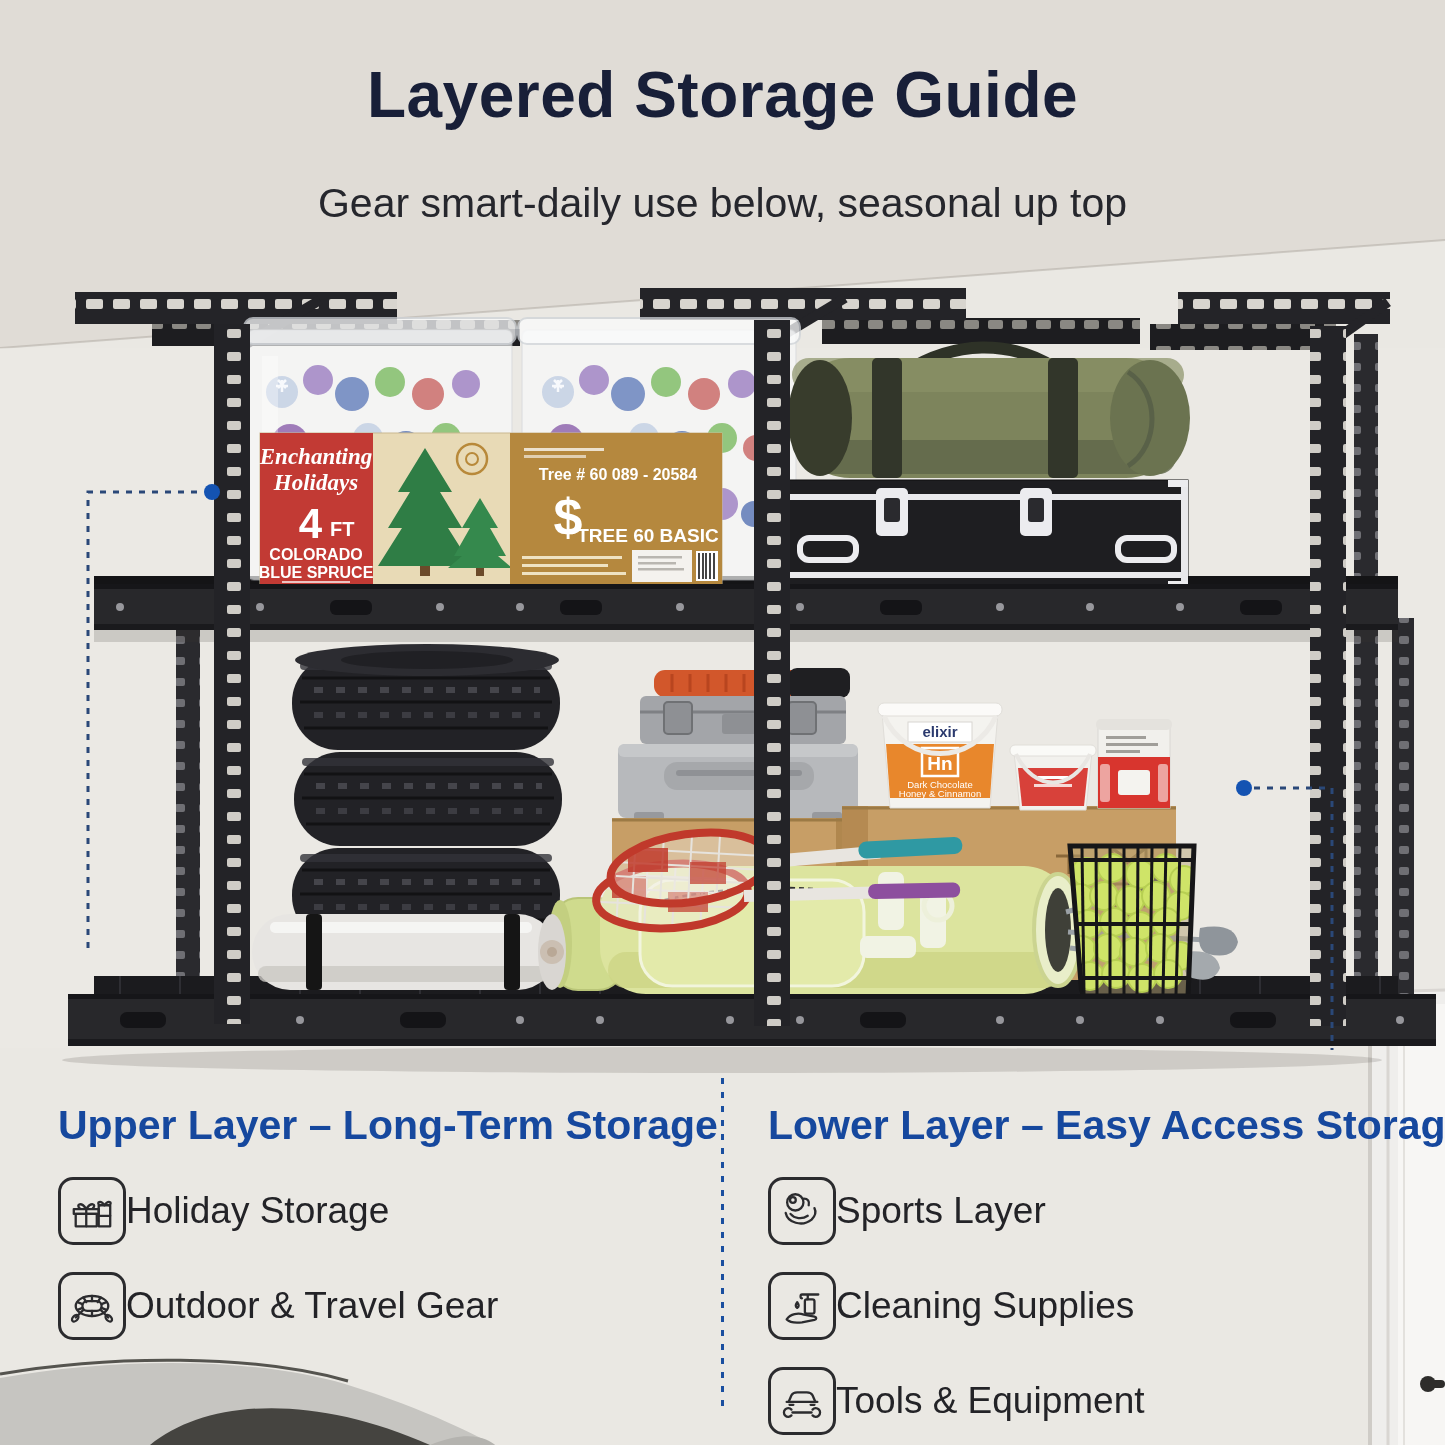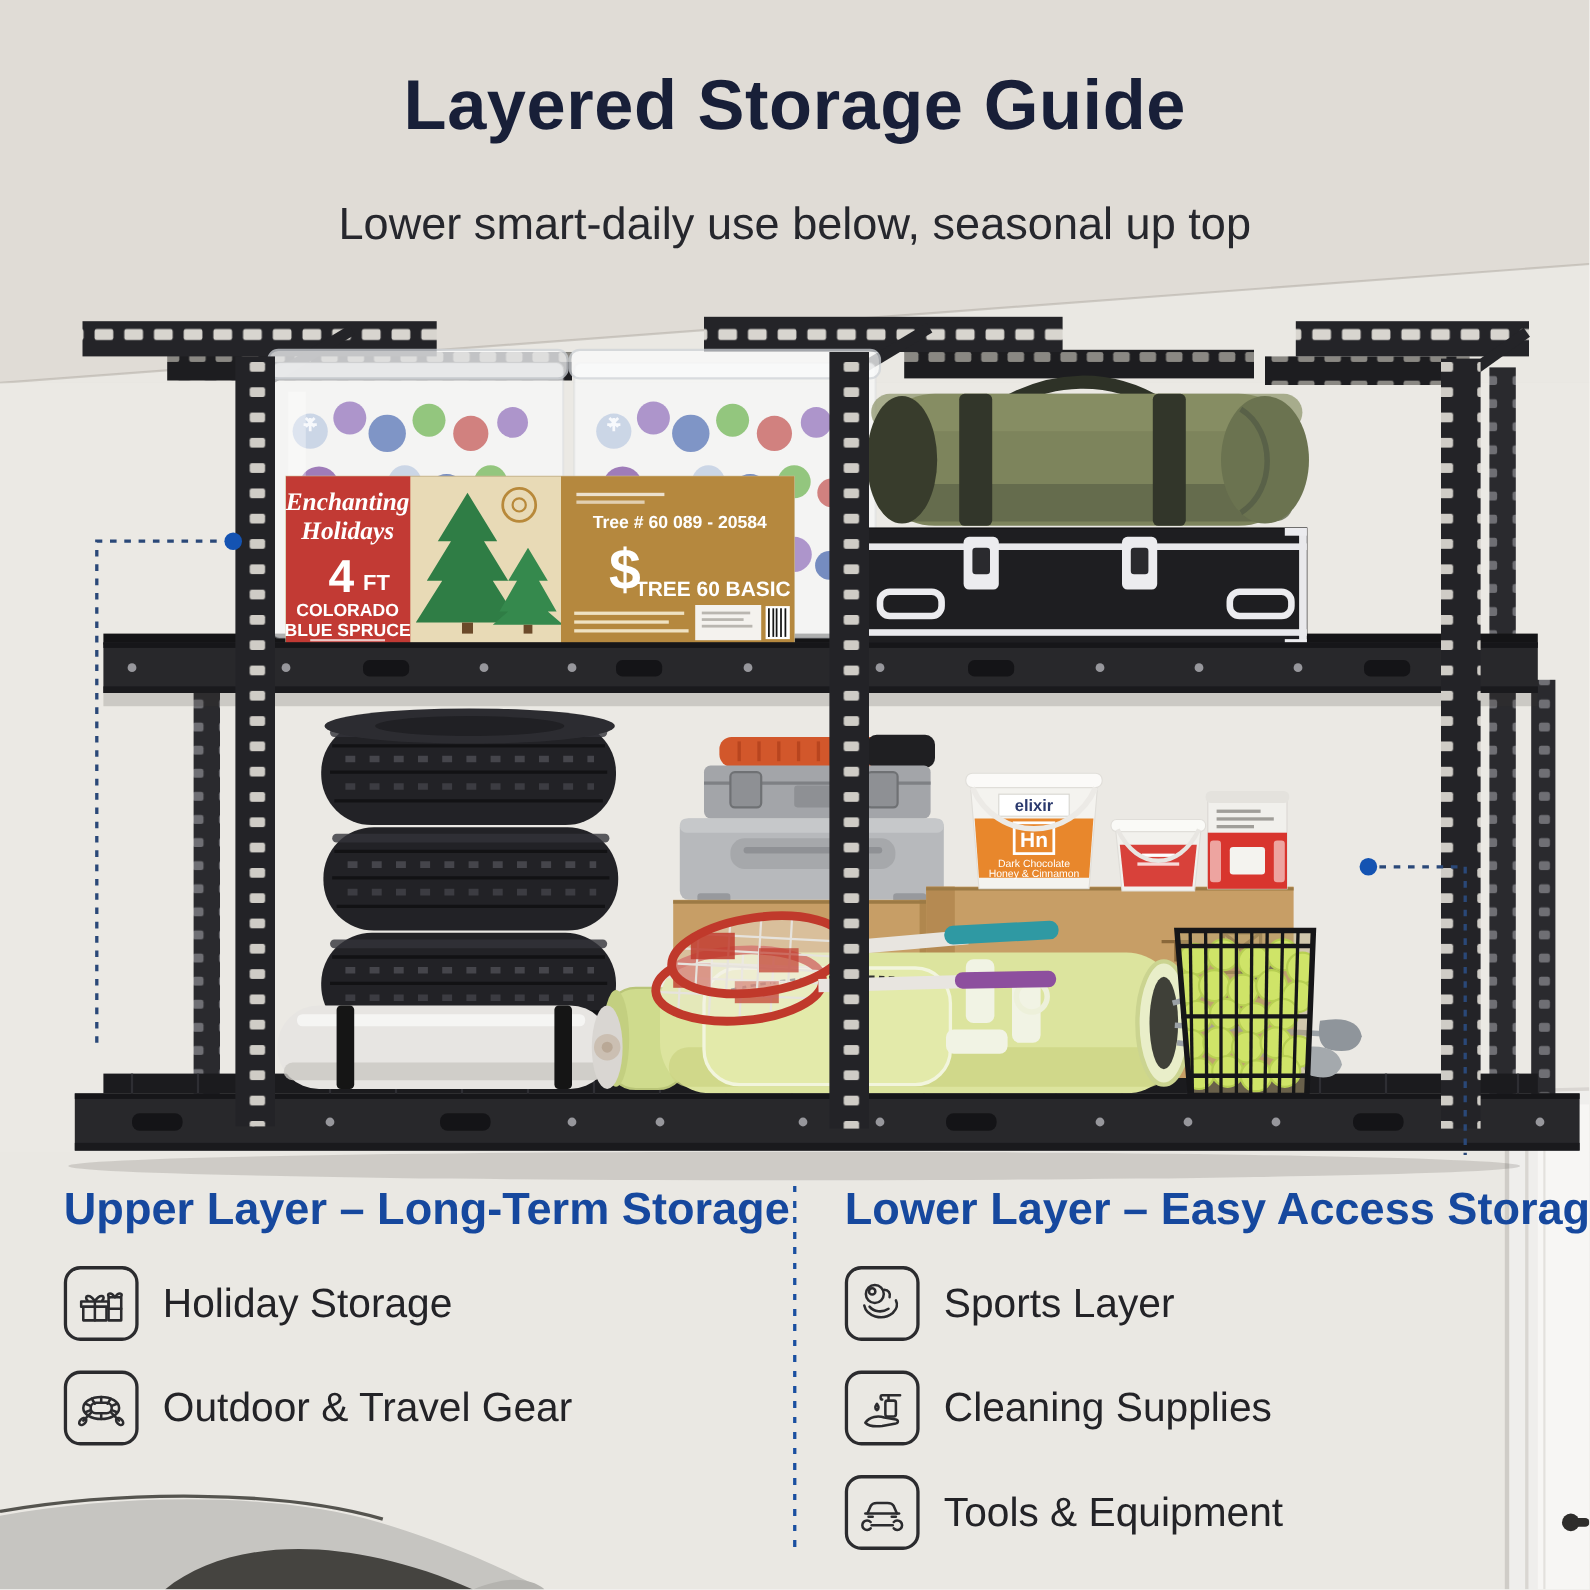--- a/index.html
+++ b/index.html
@@ -4,25 +4,25 @@
 <style>
   html,body{margin:0;padding:0;}
   body{width:1445px;height:1445px;font-family:"Liberation Sans",sans-serif;}
   .stage{position:relative;width:1445px;height:1445px;overflow:hidden;
          background:linear-gradient(160deg,#e7e4df 0%,#edebe7 40%,#e9e7e2 100%);}
   .scene{position:absolute;left:0;top:0;width:1445px;height:1445px;}
   .overlay{position:absolute;}
   .page-title{left:0;right:0;top:58px;text-align:center;font-size:64px;font-weight:700;
               color:#181f38;letter-spacing:.5px;}
   .page-subtitle{left:0;right:0;top:180px;text-align:center;font-size:41px;color:#26272d;}
-  .col{position:absolute;width:660px;}
+  .col{position:absolute;width:660px;margin-top:26px;}
   .col-upper{left:58px;top:1076px;}
   .col-lower{left:768px;top:1076px;}
   .col h2{margin:0 0 28px 0;font-size:41px;font-weight:700;color:#16489e;white-space:nowrap;}
-  .row{display:flex;align-items:center;gap:22px;height:68px;margin-bottom:27px;}
+  .row{display:flex;align-items:center;height:68px;margin-bottom:27px;}
   .icon-box{flex:0 0 68px;width:68px;height:68px;border:3px solid #2b2b2e;border-radius:15px;
             box-sizing:border-box;display:flex;align-items:center;justify-content:center;}
   .icon-box svg{width:46px;height:46px;stroke:#2b2b2e;fill:none;stroke-width:2.4;
                 stroke-linecap:round;stroke-linejoin:round;}
   .row .label{font-size:37px;color:#232327;white-space:nowrap;}
   .divider{position:absolute;left:721px;top:1078px;width:3px;height:330px;
            background:repeating-linear-gradient(to bottom,#1a4fa0 0 6px,transparent 6px 14px);}
   svg text{font-family:"Liberation Sans",sans-serif;}
   svg text.serif{font-family:"Liberation Serif",serif;font-style:italic;}
 </style>
@@ -536,21 +536,21 @@
     <path d="M88 948 L88 492 L204 492"></path>
   </g>
   <circle cx="212" cy="492" r="8" fill="#1453b2" stroke="none"></circle>
   <g stroke="#2a4878" stroke-width="3" stroke-dasharray="6 7" fill="none">
     <path d="M1254 788 L1332 788 L1332 1050"></path>
   </g>
   <circle cx="1244" cy="788" r="8" fill="#1453b2" stroke="none"></circle>
 </svg>
 
 <div class="overlay page-title">Layered Storage Guide</div>
-<div class="overlay page-subtitle">Lower smart-daily use below, seasonal up top</div>
+<div class="overlay page-subtitle">Gear smart-daily use below, seasonal up top</div>
 
 <section class="col col-upper">
   <h2>Upper Layer – Long-Term Storage</h2>
   <div class="row">
     <span class="icon-box">
       <svg viewBox="0 0 48 48">
         <rect x="7" y="27" width="22" height="13"></rect>
         <rect x="5" y="22" width="26" height="5"></rect>
         <line x1="18" y1="22" x2="18" y2="40"></line>
         <path d="M18 22 C13 14 7 17 11 21 M18 22 C23 14 29 17 25 21"></path>

